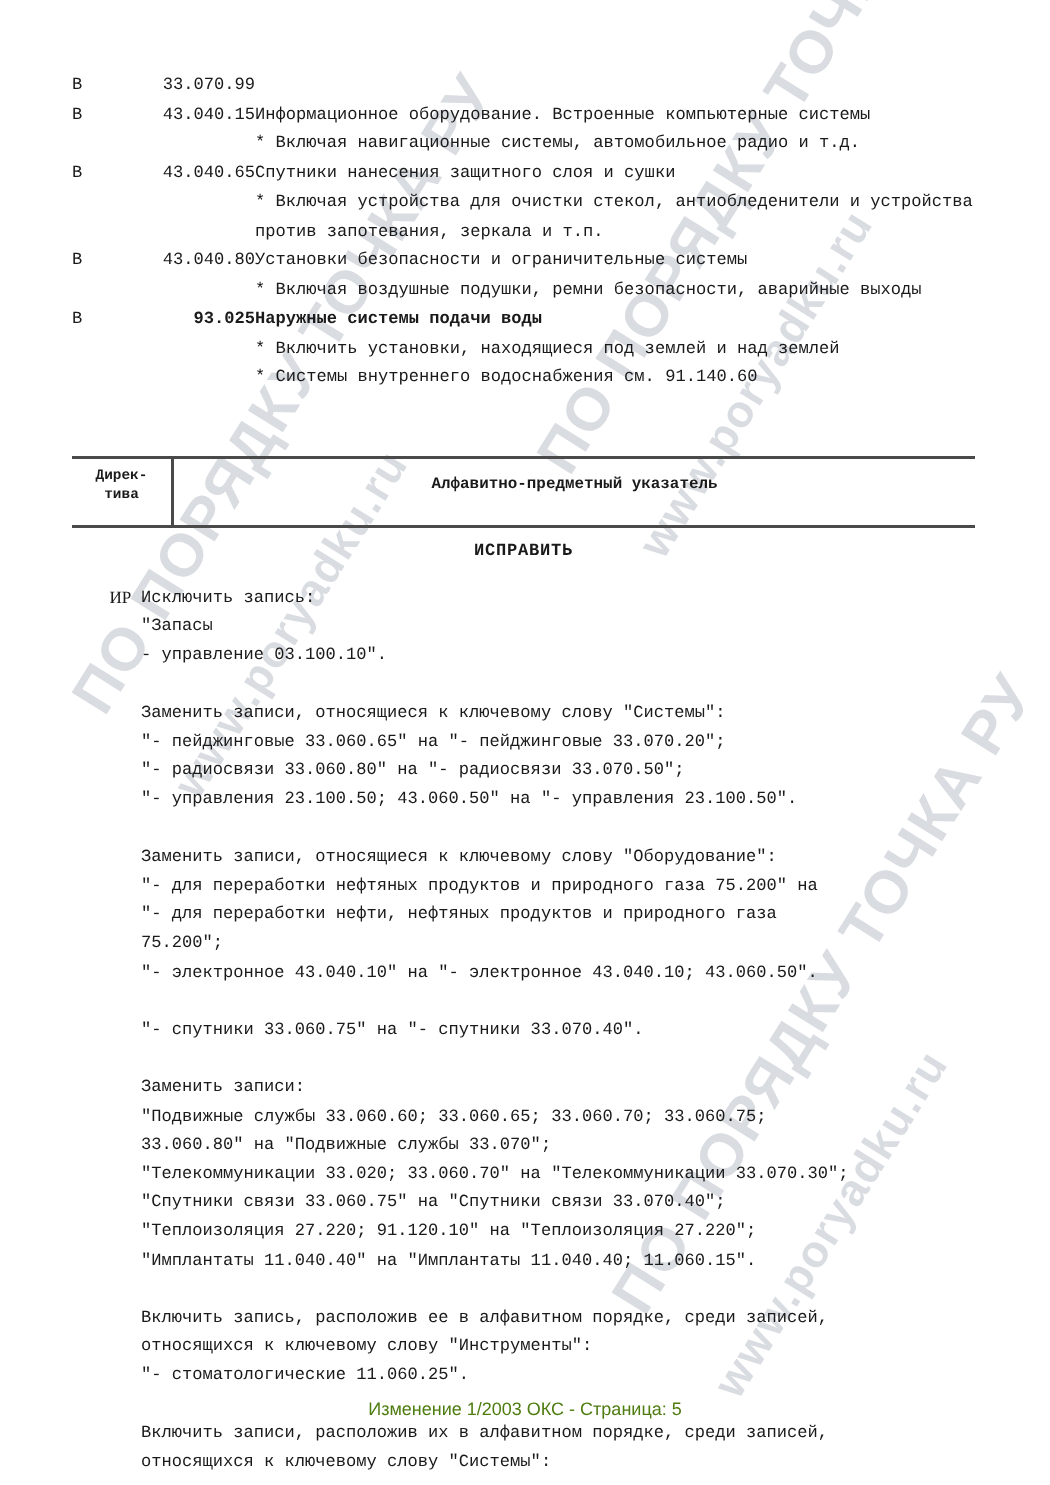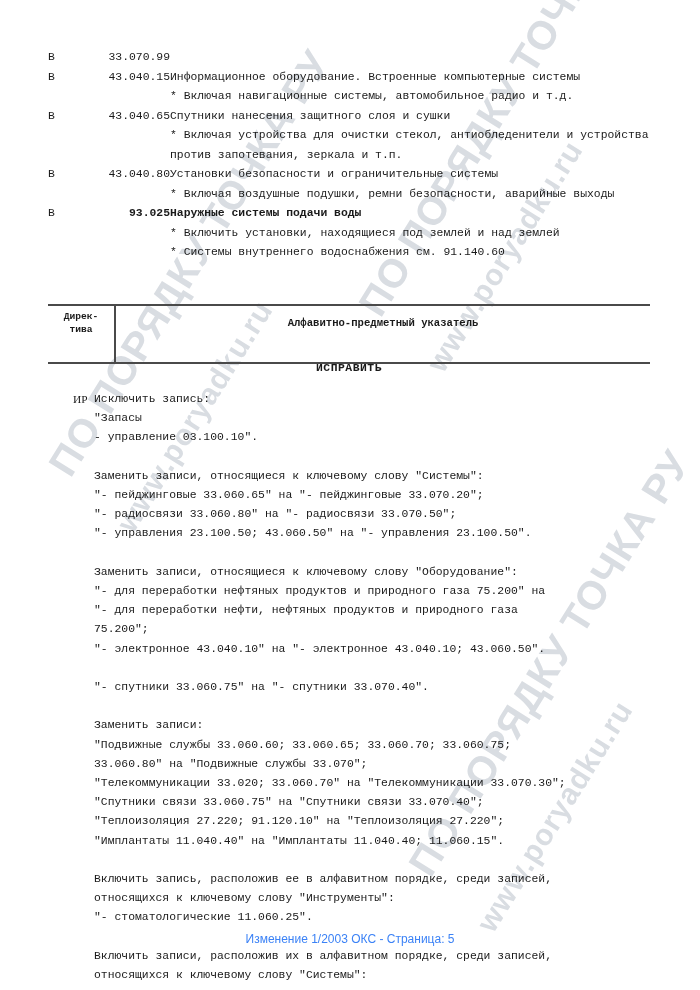--- a/index.html
+++ b/index.html
@@ -78,21 +78,21 @@
     white-space: normal;
   }
   .bold { font-weight: bold; }
 
   
   .header-table {
     position: absolute;
     left: 48px;
     top: 304px;
     width: 602px;
-    height: 60px;
+    height: 48px;
     border-top: 2.5px solid #4a4a4a;
     border-bottom: 2.5px solid #4a4a4a;
     box-sizing: border-box;
     display: flex;
   }
   .ht-left {
     width: 68px;
     flex: 0 0 68px;
     border-right: 2.5px solid #4a4a4a;
     box-sizing: border-box;
@@ -164,21 +164,21 @@
 
   
   .footer {
     position: absolute;
     left: 0;
     top: 932px;
     width: 700px;
     text-align: center;
     font-family: "Liberation Sans", sans-serif;
     font-size: 12px;
-    color: #3b82f6;
+    color: #4d7c0f;
   }
 </style>
 </head>
 <body>
 
 <div id="watermark-layer">
   <div class="wm wm-a" style="left:40px; top:460px; transform: rotate(-58deg);">ПО ПОРЯДКУ ТОЧКА РУ</div>
   <div class="wm wm-b" style="left:110px; top:520px; transform: rotate(-58deg);">www.poryadku.ru</div>
   <div class="wm wm-a" style="left:350px; top:300px; transform: rotate(-58deg);">ПО ПОРЯДКУ ТОЧКА РУ</div>
   <div class="wm wm-b" style="left:420px; top:360px; transform: rotate(-58deg);">www.poryadku.ru</div>

